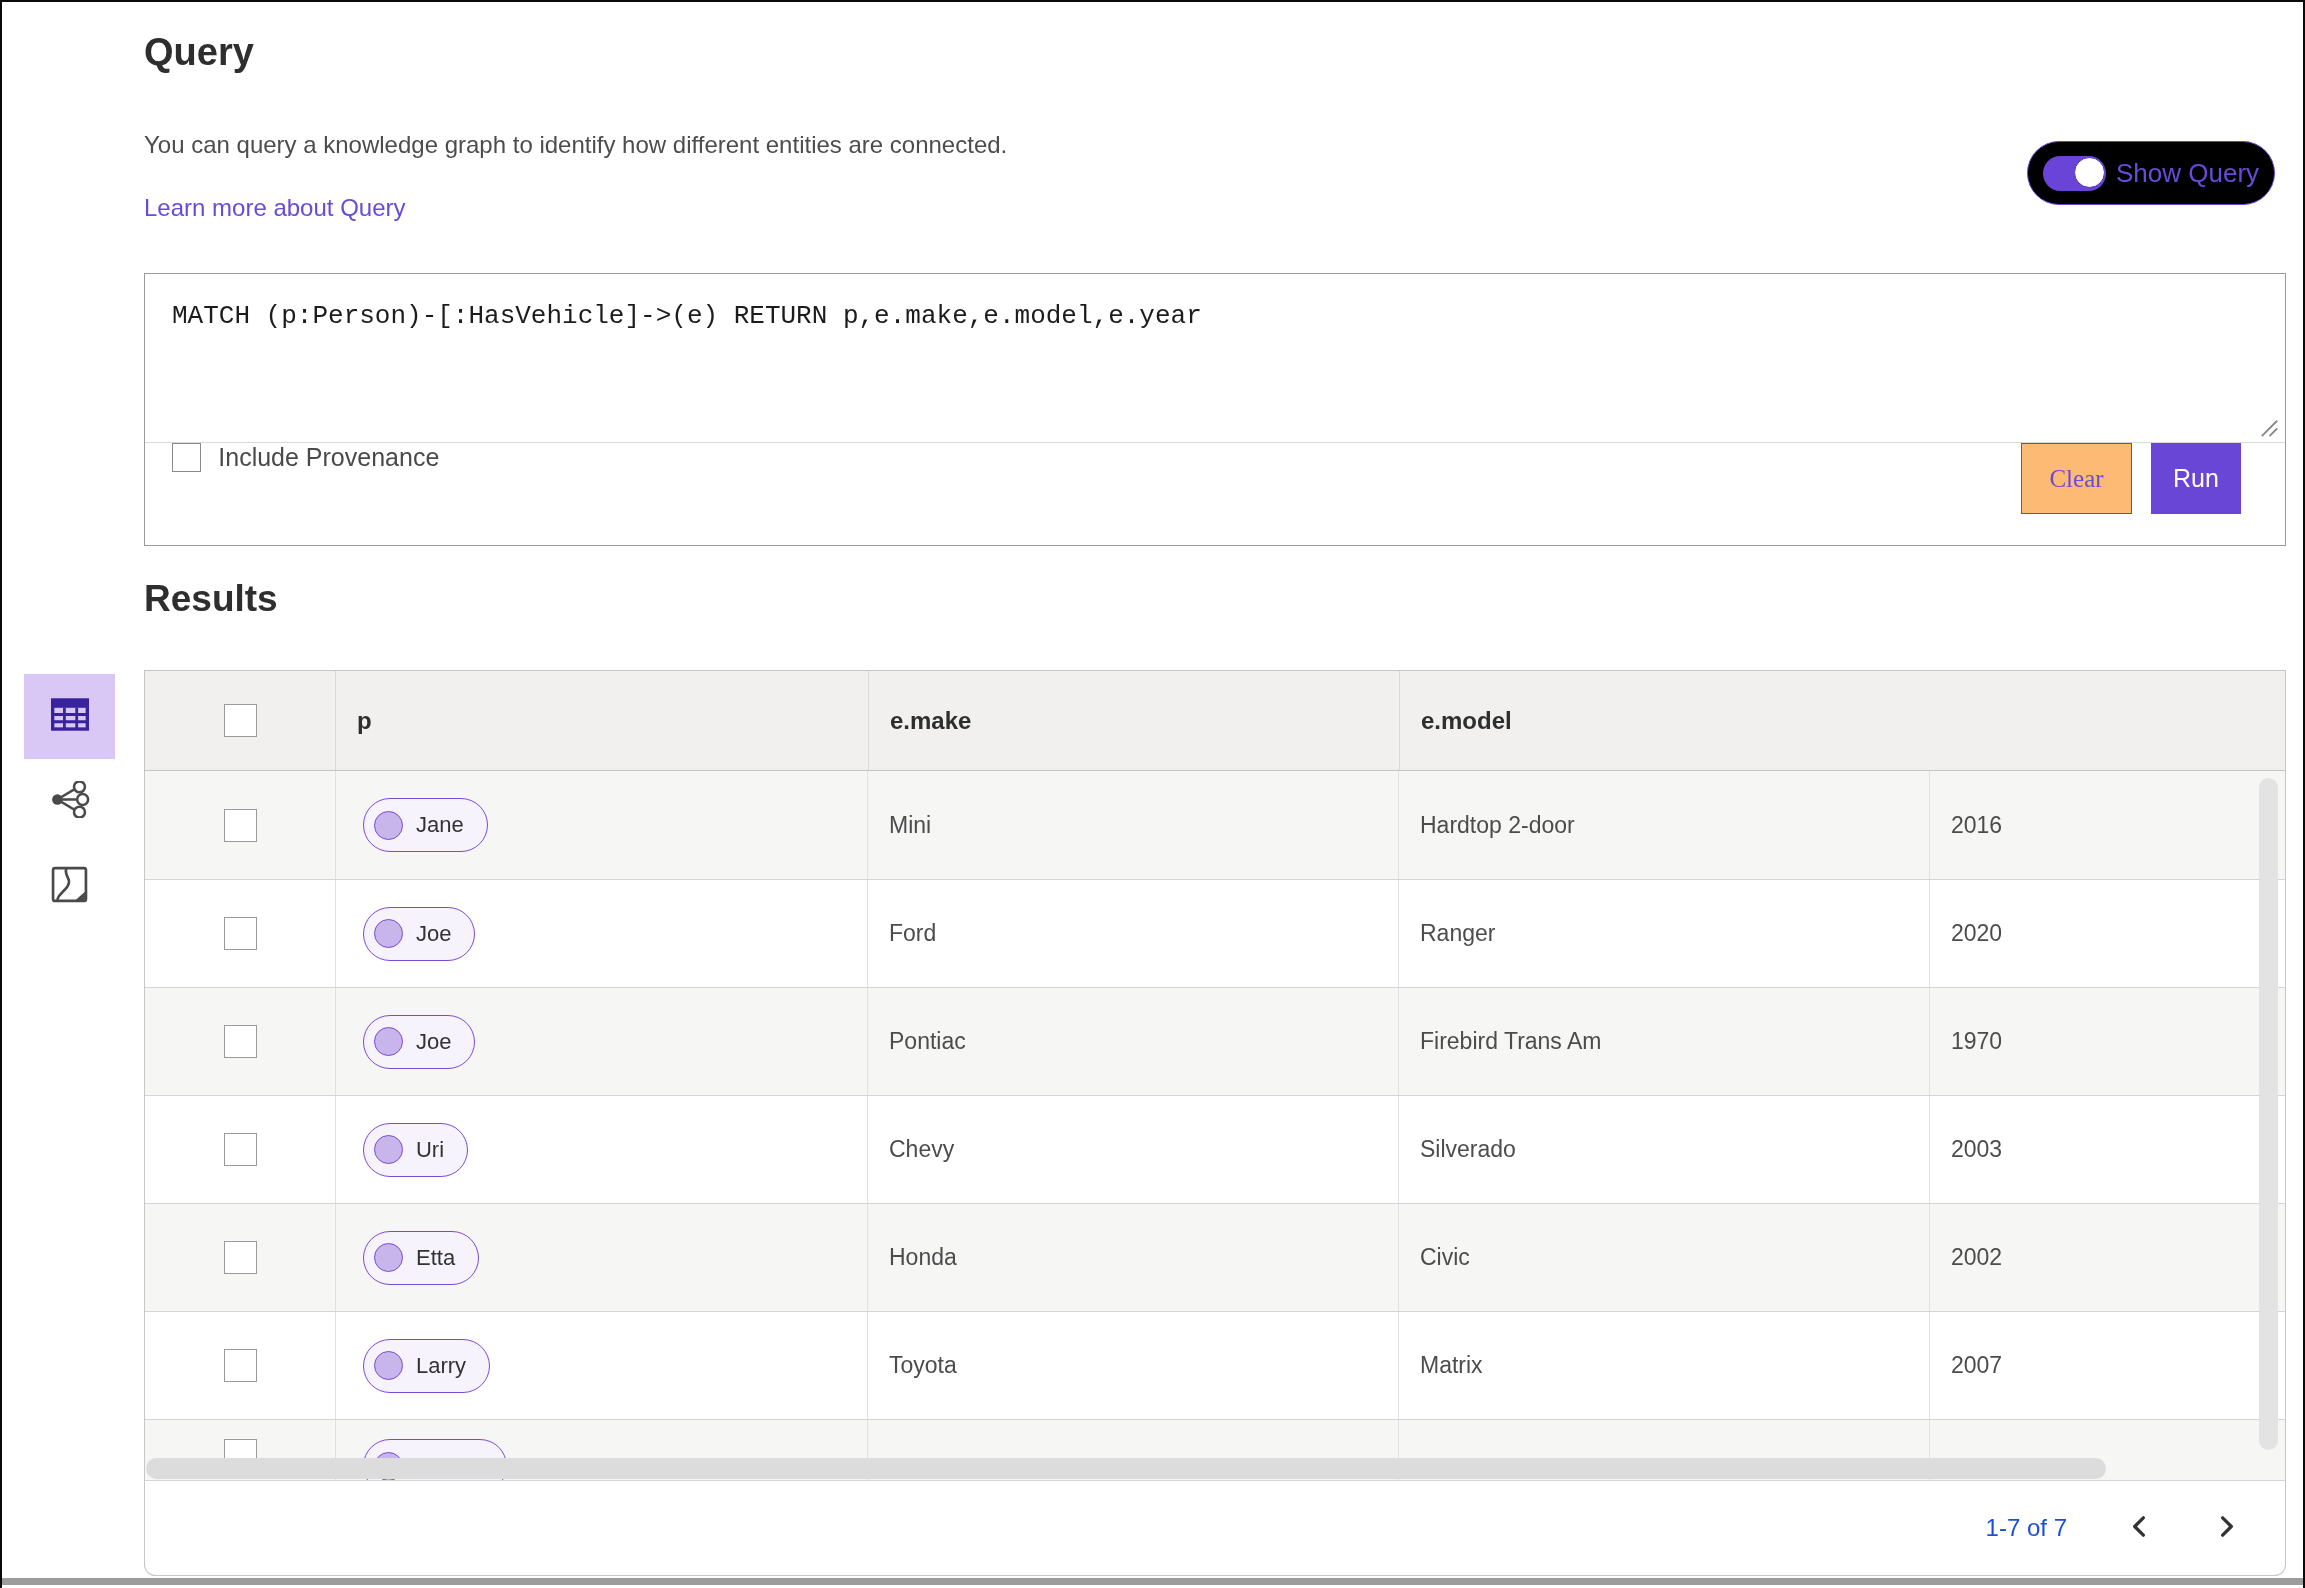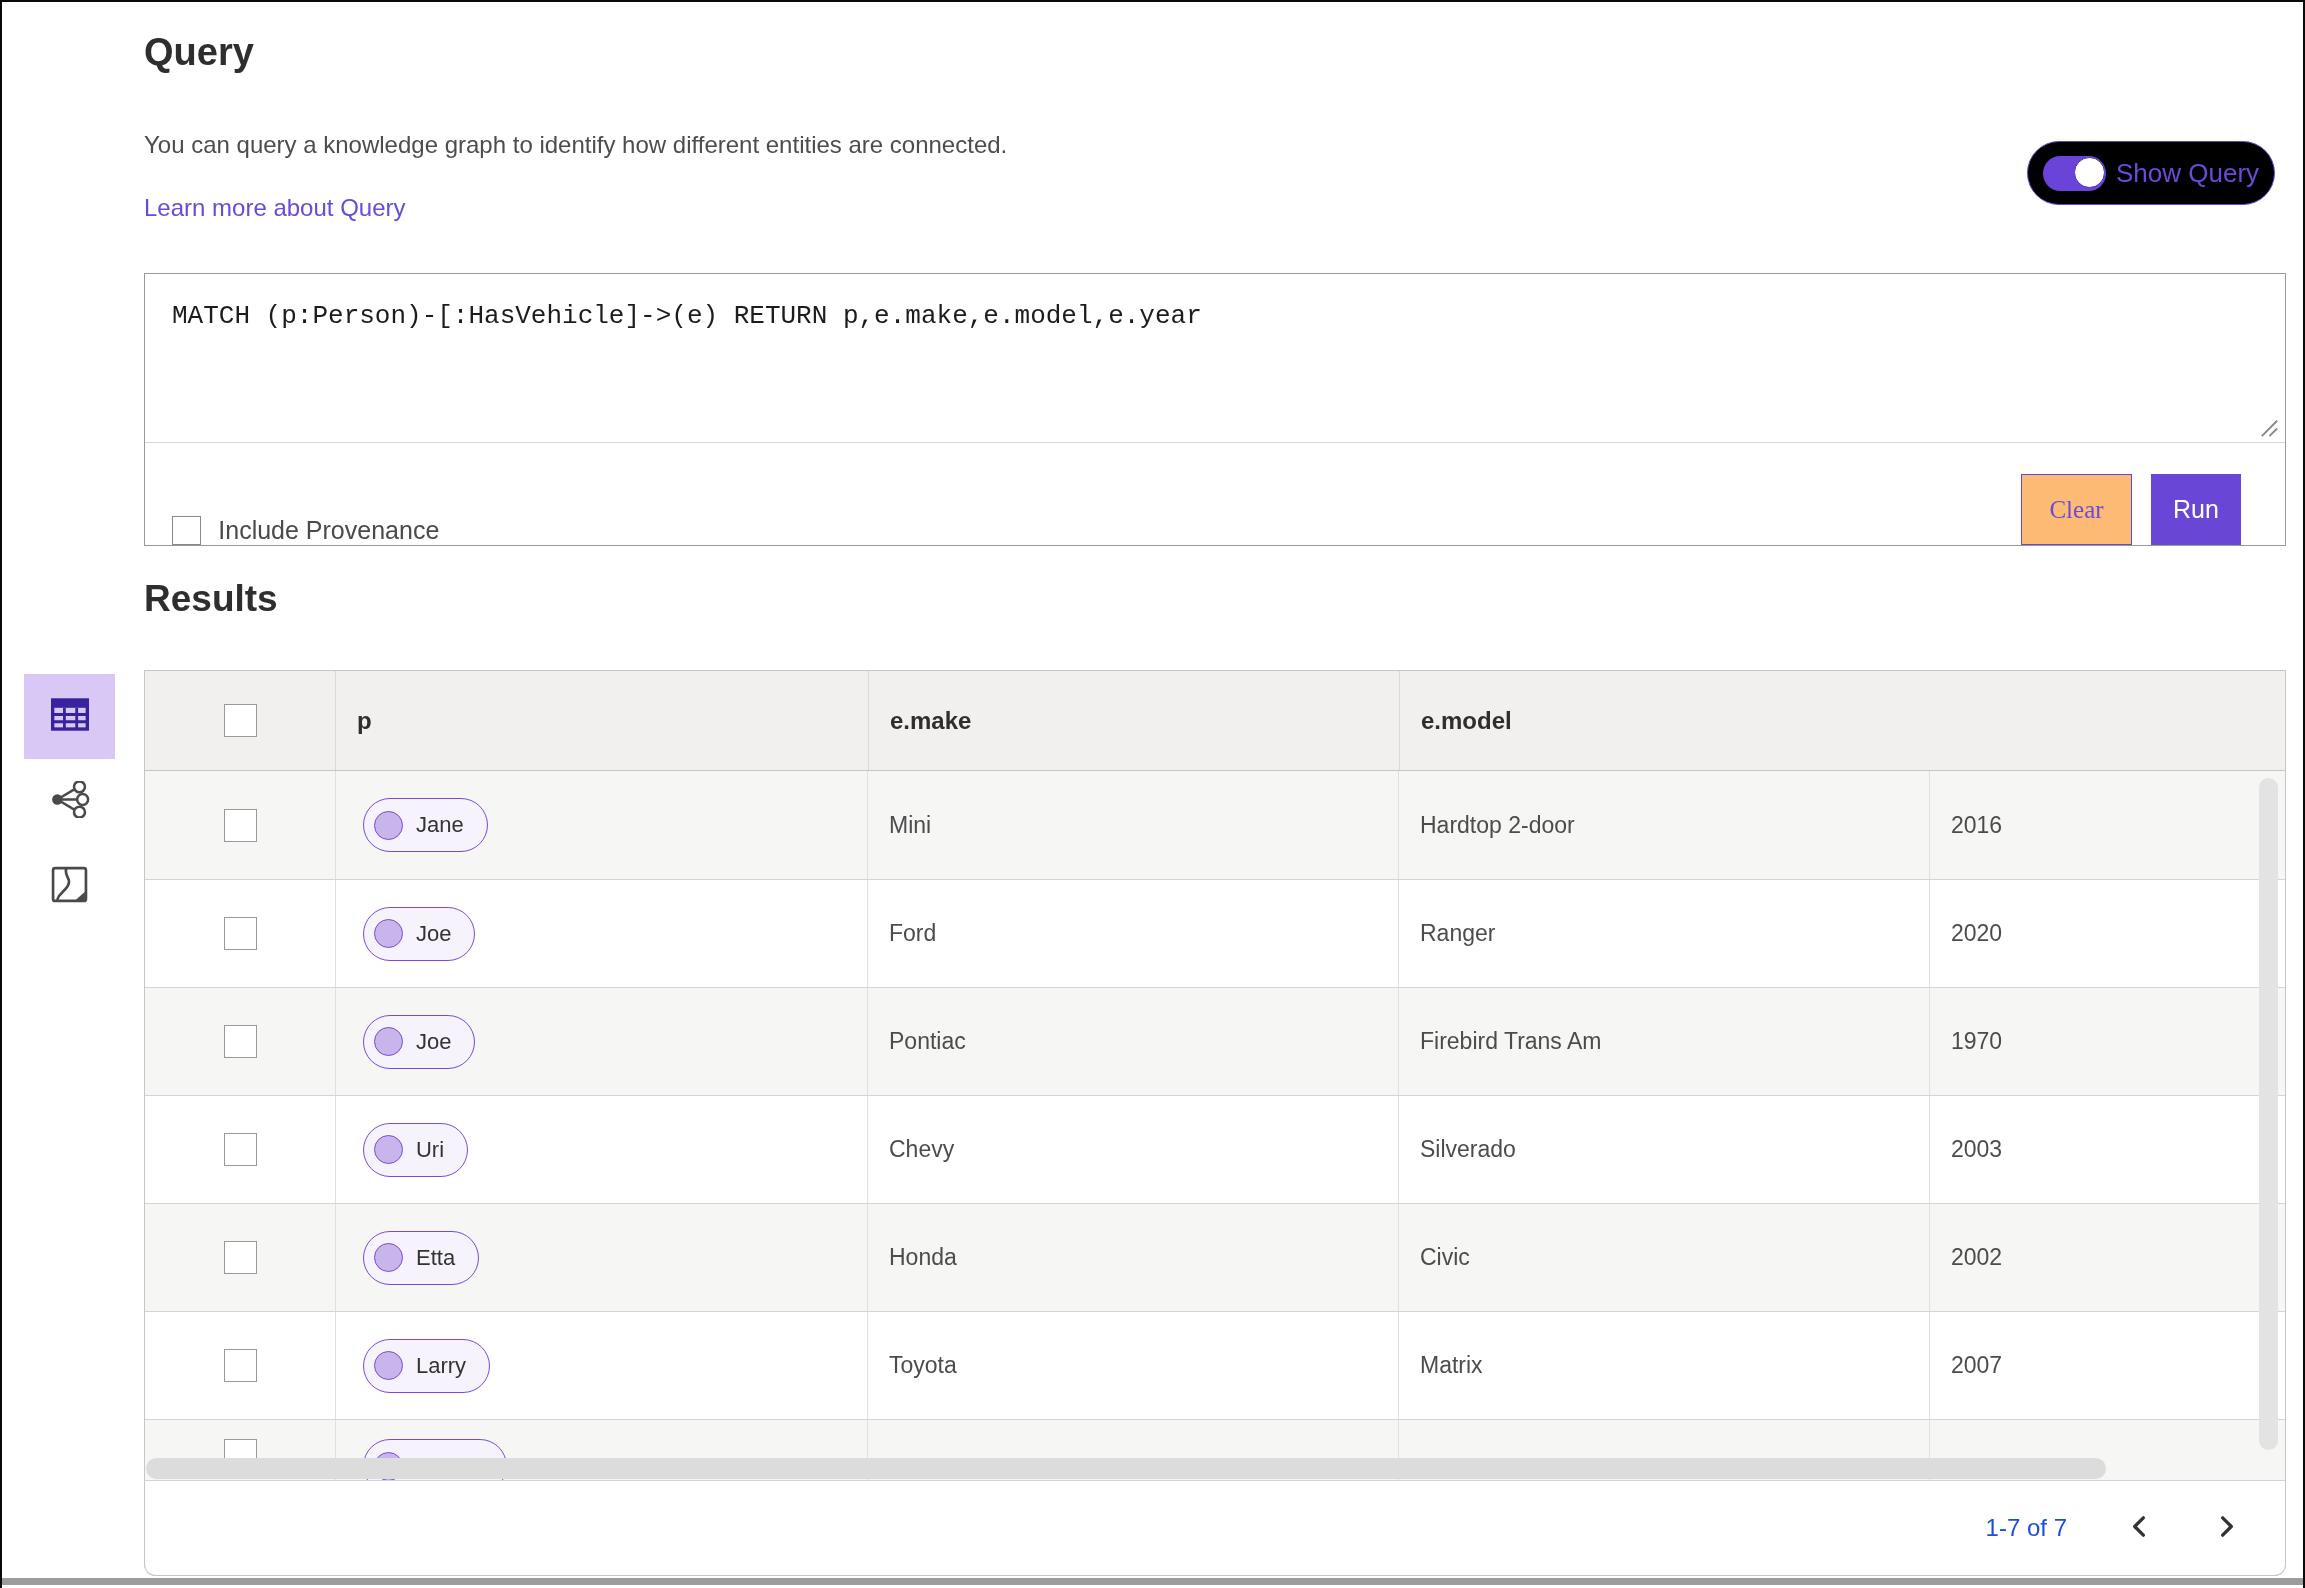--- a/index.html
+++ b/index.html
@@ -14,21 +14,21 @@
 
   .show-query { position:absolute; left:2025px; top:139px; width:248px; height:64px; border:1.9px solid #6a44d8; border-radius:33px; background:#000000; display:flex; align-items:center; padding:0 19px 0 15.4px; gap:9.6px; cursor:pointer; }
   .switch { width:63px; height:35px; background:#6a44d8; border-radius:17.3px; position:relative; flex:0 0 auto; }
   .switch .knob { position:absolute; right:1.9px; top:1.9px; width:31px; height:31px; border-radius:50%; background:#fff; border:1.9px solid #4f32b2; }
   .show-query .lbl { font-size:26px; color:#6a4ad8; white-space:nowrap; }
 
   .query-box { position:absolute; left:142px; top:271px; width:2142px; height:273px; border:1.9px solid #9a9a9a; background:#fff; }
   .query-input { position:absolute; left:0; top:6px; right:0; height:168px; padding:21px 38px 0 27px; font-family:"Liberation Mono","DejaVu Sans Mono",monospace; font-size:26px; color:#1c1c1c; white-space:pre-wrap; }
   .resize-handle { position:absolute; right:4.8px; top:142px; }
   .query-divider { position:absolute; left:0; right:0; top:168px; height:1px; background:#d8d8d8; }
-  .query-controls { position:absolute; left:0; right:0; top:169px; bottom:0; display:flex; align-items:flex-end; justify-content:space-between; padding:0 44px 0 27px; }
+  .query-controls { position:absolute; left:0; right:0; top:169px; bottom:0; display:flex; align-items:flex-start; justify-content:space-between; padding:0 44px 0 27px; }
   .prov { display:flex; align-items:center; gap:17.3px; cursor:pointer; }
   .prov .cb { width:29px; height:29px; border:1.9px solid #8a8a8a; background:#fff; }
   .prov .txt { font-size:25px; color:#4a4a4a; }
   .btn-row { display:flex; gap:19px; }
   .btn { font-family:inherit; font-size:25px; height:71px; cursor:pointer; display:flex; align-items:center; justify-content:center; }
   .btn-clear { width:111px; background:#fdba74; border:1.9px solid #6a44d8; color:#6a4ad8;font-family:Liberation Serif, serif; }
   .btn-run { width:90px; background:#6a46d7; border:1.9px solid #6a46d7; color:#fff; }
 
   
   .results-title { position:absolute; left:142px; top:576px; font-size:37px; font-weight:700; color:#2e2e2e; }

